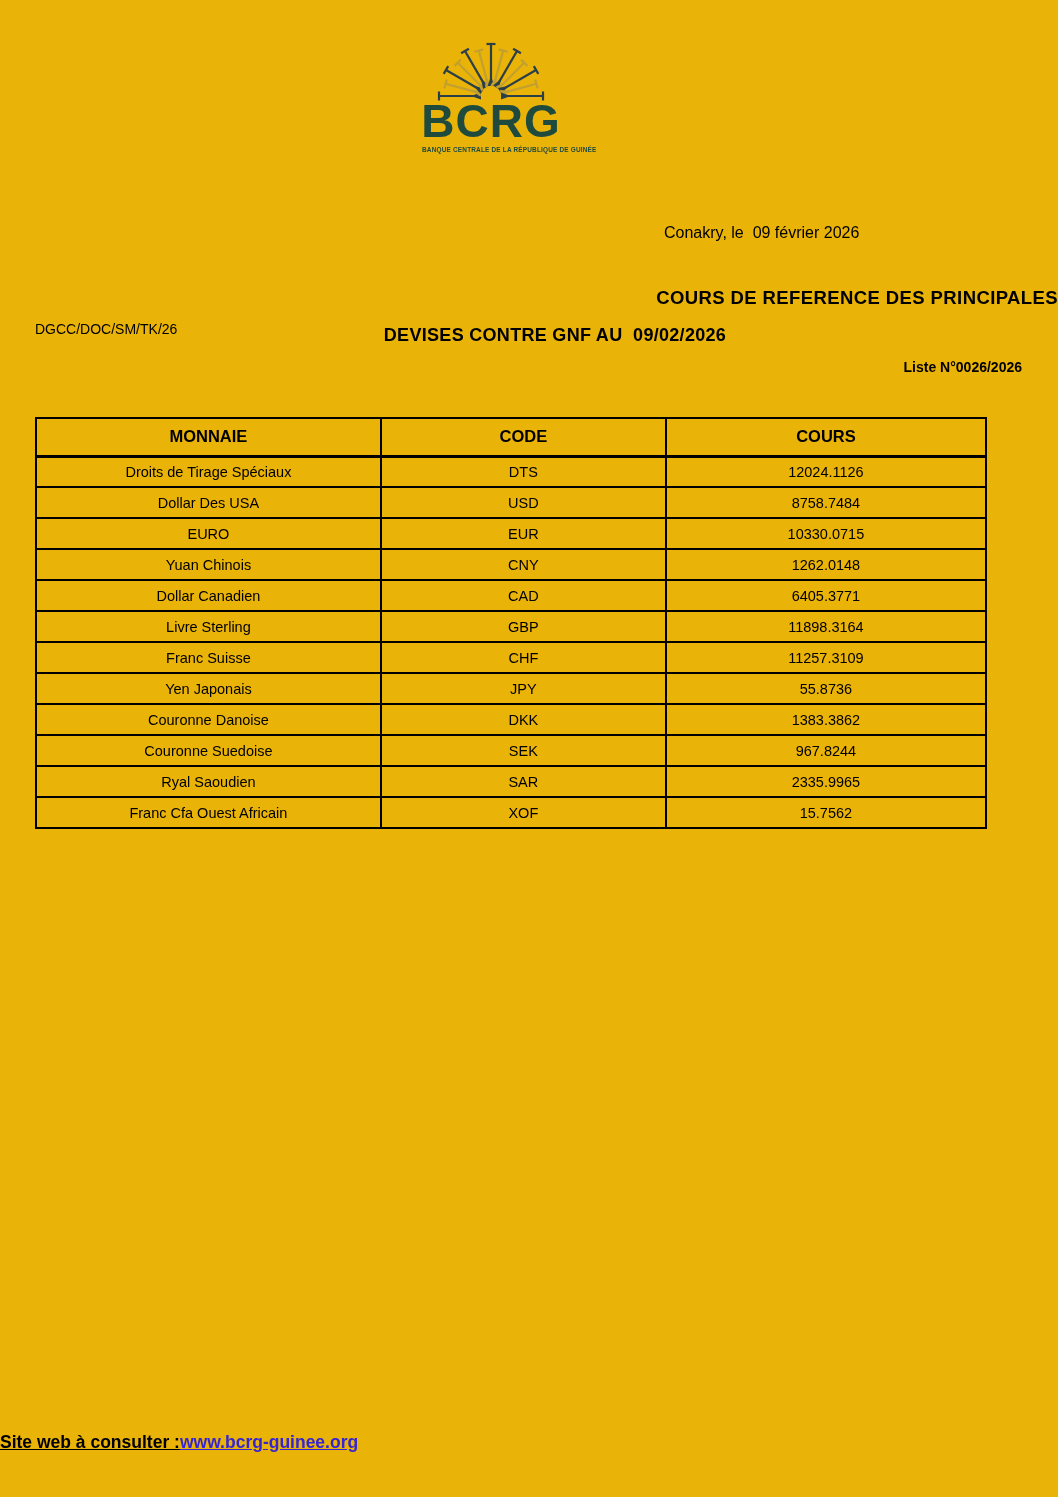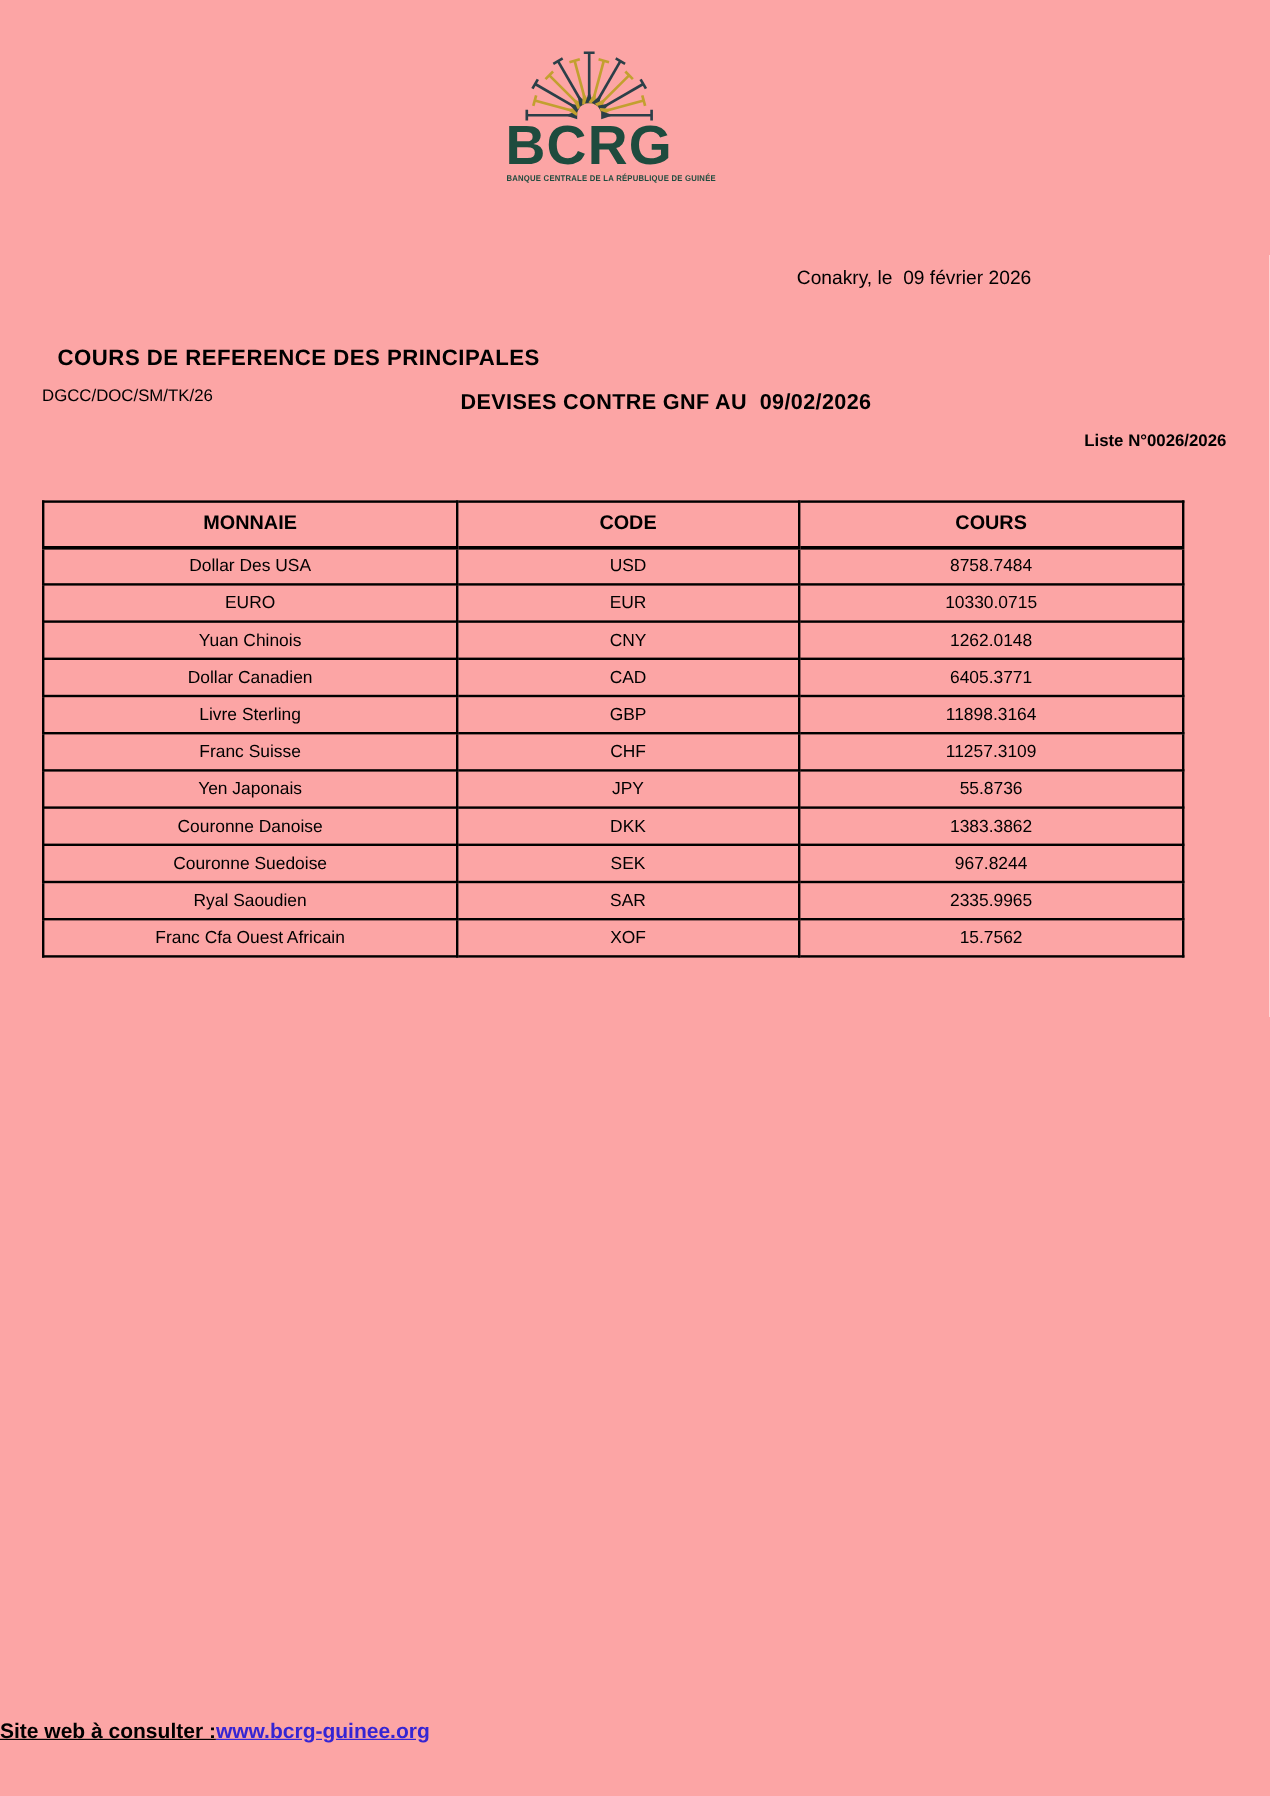--- a/index.html
+++ b/index.html
@@ -9,21 +9,21 @@
     --link-color: #3525D3;
   }
   * { margin: 0; padding: 0; box-sizing: border-box; }
   html, body { background: #ffffff; }
   body { font-family: "Liberation Sans", sans-serif; color: #000; }
   .page {
     position: relative;
     width: 1058px;
     height: 1497px;
     margin: 0 auto;
-    background: #fca5a5;
+    background: #eab308;
     overflow: hidden;
   }
 
   
   .logo {
     position: absolute;
     top: 32px;
     left: 416px;
     width: 150px;
     text-align: center;
@@ -54,21 +54,21 @@
     top: 224px;
     left: 664px;
     font-size: 16px;
     white-space: pre;
   }
   .title-1 {
     position: absolute;
     top: 287px;
     left: 48px;
     width: 1010px;
-    text-align: left;
+    text-align: right;
     font-size: 18.5px;
     font-weight: bold;
     letter-spacing: 0.4px;
     white-space: pre;
   }
   .ref-code {
     position: absolute;
     top: 321px;
     left: 35px;
     font-size: 14px;
@@ -210,20 +210,25 @@
       </colgroup>
     <thead>
       <tr>
         <th>MONNAIE</th>
         <th>CODE</th>
         <th>COURS</th>
       </tr>
     </thead>
     <tbody>
 
+        <tr>
+          <td>Droits de Tirage Spéciaux</td>
+          <td>DTS</td>
+          <td>12024.1126</td>
+        </tr>
 
         <tr>
           <td>Dollar Des USA</td>
           <td>USD</td>
           <td>8758.7484</td>
         </tr>
 
         <tr>
           <td>EURO</td>
           <td>EUR</td>

